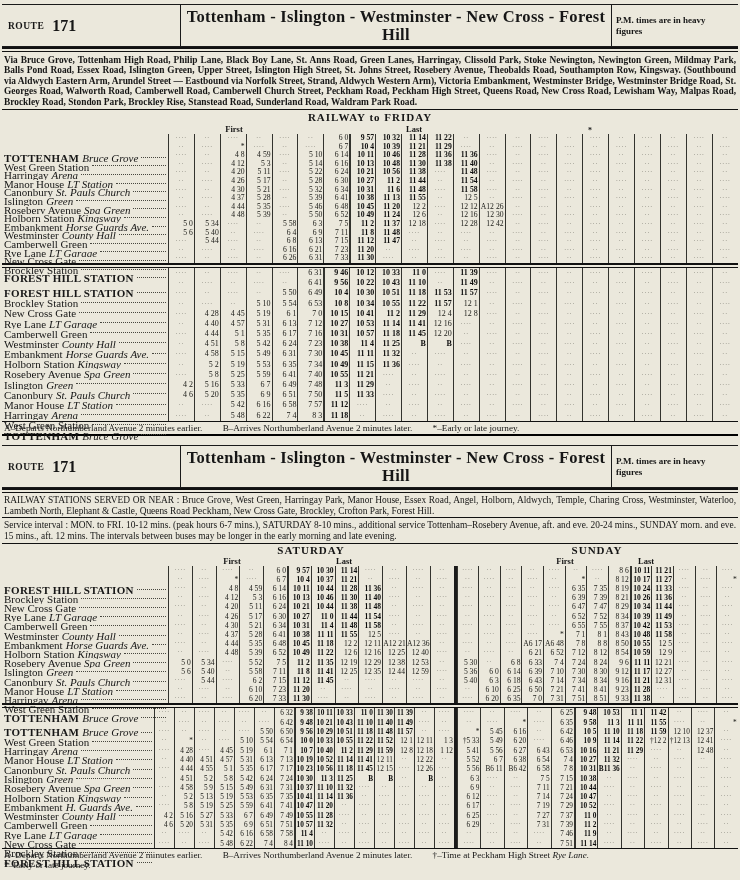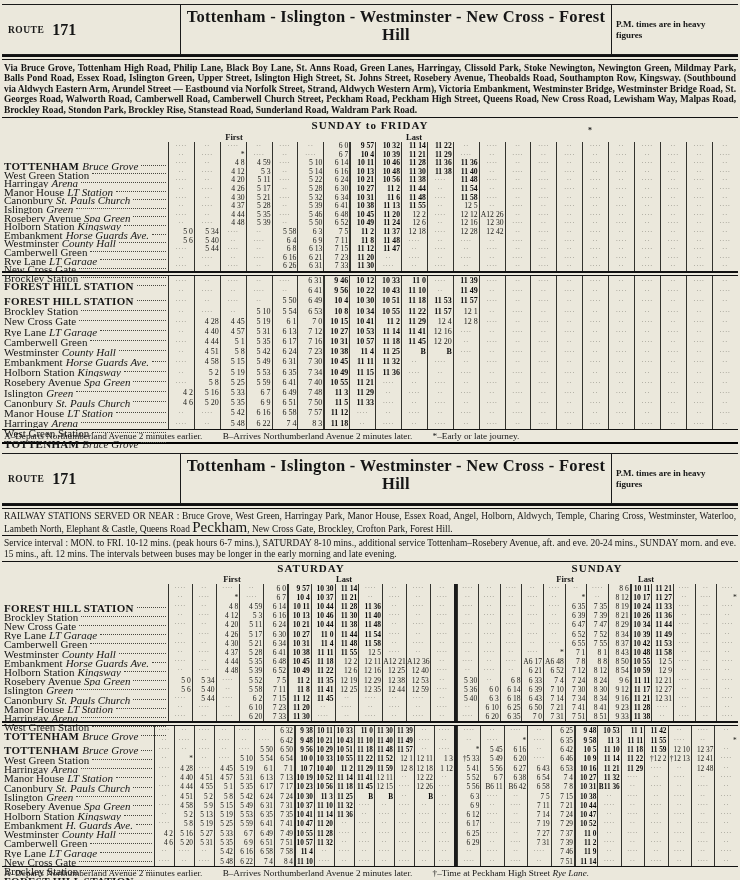--- a/index.html
+++ b/index.html
@@ -4,21 +4,21 @@
 <style>
   html,body{margin:0;padding:0;background:#a9a69c;}
   .page{position:relative;width:740px;height:880px;background:#ebe8dc;overflow:hidden;
         font-family:"Liberation Serif","DejaVu Serif",serif;color:#161616;}
   .inner{padding:4px 2px 0 2px;border-radius:25px;}
   
   .hband{display:flex;align-items:stretch;border-top:1.5px solid #1a1a1a;border-bottom:1px solid #1a1a1a;}
   .routebox{width:172px;display:flex;align-items:center;justify-content:flex-start;padding:2px 0 2px 6px;border-right:1.5px solid #1a1a1a;}
   .routeword{font-weight:bold;font-size:9.5px;letter-spacing:.5px;}
   .routenum{font-weight:bold;font-size:16px;margin-left:8px;line-height:22px;}
-  .titlebox{flex:1;text-align:center;padding:3px 4px 10px 4px;}
+  .titlebox{flex:1;text-align:center;padding:3px 4px 2px 4px;}
   .title{font-weight:bold;font-size:16.5px;letter-spacing:.3px;line-height:18px;}
   .continued{font-size:8.5px;line-height:9px;}
   .pmbox{width:118px;border-left:1.5px solid #1a1a1a;display:flex;align-items:center;justify-content:center;
          font-weight:bold;font-size:9px;line-height:10.5px;text-align:left;padding:2px 4px;}
   .dbl{border-top:2px solid #111;border-bottom:1px solid #111;height:2px;}
   .hr{border-top:1.5px solid #111;height:0;}
   .hr2{border-top:2.5px solid #000;height:0;}
   
   .via{font-size:9.4px;line-height:10.4px;text-align:justify;padding:3px 2px 2px 2px;font-weight:bold;}
   .para{font-size:9.4px;line-height:10.6px;text-align:justify;padding:2px 2px 1px 2px;}
@@ -62,21 +62,21 @@
         <div class="title">Tottenham - Islington - Westminster - New Cross - Forest Hill</div>
       </div>
       <div class="pmbox">P.M. times are in heavy figures</div>
     </div>
     <div class="dbl"></div>
 
     <div class="via">Via Bruce Grove, Tottenham High Road, Philip Lane, Black Boy Lane, St. Anns Road, Green Lanes, Harringay, Clissold Park, Stoke Newington, Newington Green, Mildmay Park, Balls Pond Road, Essex Road, Islington Green, Upper Street, Islington High Street, St. Johns Street, Rosebery Avenue, Theobalds Road, Southampton Row, Kingsway.   (Southbound via Aldwych Eastern Arm, Arundel Street — Eastbound via Norfolk Street, Strand, Aldwych Western Arm), Victoria Embankment, Westminster Bridge, Westminster Bridge Road, St. Georges Road, Walworth Road, Camberwell Road, Camberwell Church Street, Peckham Road, Peckham High Street, Queens Road, New Cross Road, Lewisham Way, Malpas Road, Brockley Road, Stondon Park, Brockley Rise, Stanstead Road, Sunderland Road, Waldram Park Road.</div>
     <div class="hr"></div>
 
     <div class="thead">
-      <span class="dayname" style="left:368px;">SUNDAY to FRIDAY</span>
+      <span class="dayname" style="left:368px;">RAILWAY to FRIDAY</span>
       <span class="flabel" style="left:232px;">First</span>
       <span class="flabel" style="left:412px;">Last</span>
     </div>
     <span class="stray" style="left:588px;top:126px;">*</span>
 
     <div id="t1a" class="tbl" style="--rh: 8.6px; --fs: 7.7px; grid-template-columns: 166px 25.9px 25.9px 25.9px 25.9px 25.9px 25.9px 25.9px 25.9px 25.9px 25.9px 25.9px 25.9px 25.9px 25.9px 25.9px 25.9px 25.9px 25.9px 25.9px 25.9px 25.9px 25.9px;">
         <div class="nc caps">
           <span class="nm">TOTTENHAM</span>
           <span class="it">Bruce Grove</span>
           <span class="ldr"></span>
@@ -897,21 +897,21 @@
         <span class="routenum">171</span>
       </div>
       <div class="titlebox">
         <div class="title">Tottenham - Islington - Westminster - New Cross - Forest Hill</div>
       </div>
       <div class="pmbox">P.M. times are in heavy figures</div>
     </div>
     <div class="dbl"></div>
 
     <div class="para">
-      <span>RAILWAY STATIONS SERVED OR NEAR : Bruce Grove, West Green, Harringay Park, Manor House, Essex Road, Angel, Holborn, Aldwych, Temple, Charing Cross, Westminster, Waterloo, Lambeth North, Elephant &amp; Castle, Queens Road </span><span class="fnote it" style="padding:0;font-size:15px;">Peckham</span><span>, New Cross Gate, Brockley, Crofton Park, Forest Hill.</span>
+      <span>RAILWAY STATIONS SERVED OR NEAR : Bruce Grove, West Green, Harringay Park, Manor House, Essex Road, Angel, Holborn, Aldwych, Temple, Charing Cross, Westminster, Waterloo, Lambeth North, Elephant &amp; Castle, Queens Road </span><span class="fnote it" style="padding:0;font-size:10px;">Peckham</span><span>, New Cross Gate, Brockley, Crofton Park, Forest Hill.</span>
     </div>
     <div class="hr"></div>
     <div class="para">Service interval :  MON. to FRI. 10-12 mins. (peak hours 6-7 mins.), SATURDAY 8-10 mins., additional service Tottenham–Rosebery Avenue, aft. and eve. 20-24 mins., SUNDAY morn. and eve. 15 mins., aft. 12 mins.   The intervals between buses may be longer in the early morning and late evening.</div>
     <div class="hr"></div>
 
     <div class="thead2">
       <span class="dayname" style="left:309px;top:0;">SATURDAY</span>
       <span class="dayname" style="left:595px;top:0;">SUNDAY</span>
       <span class="flabel" style="left:230px;">First</span>
       <span class="flabel" style="left:342px;">Last</span>

